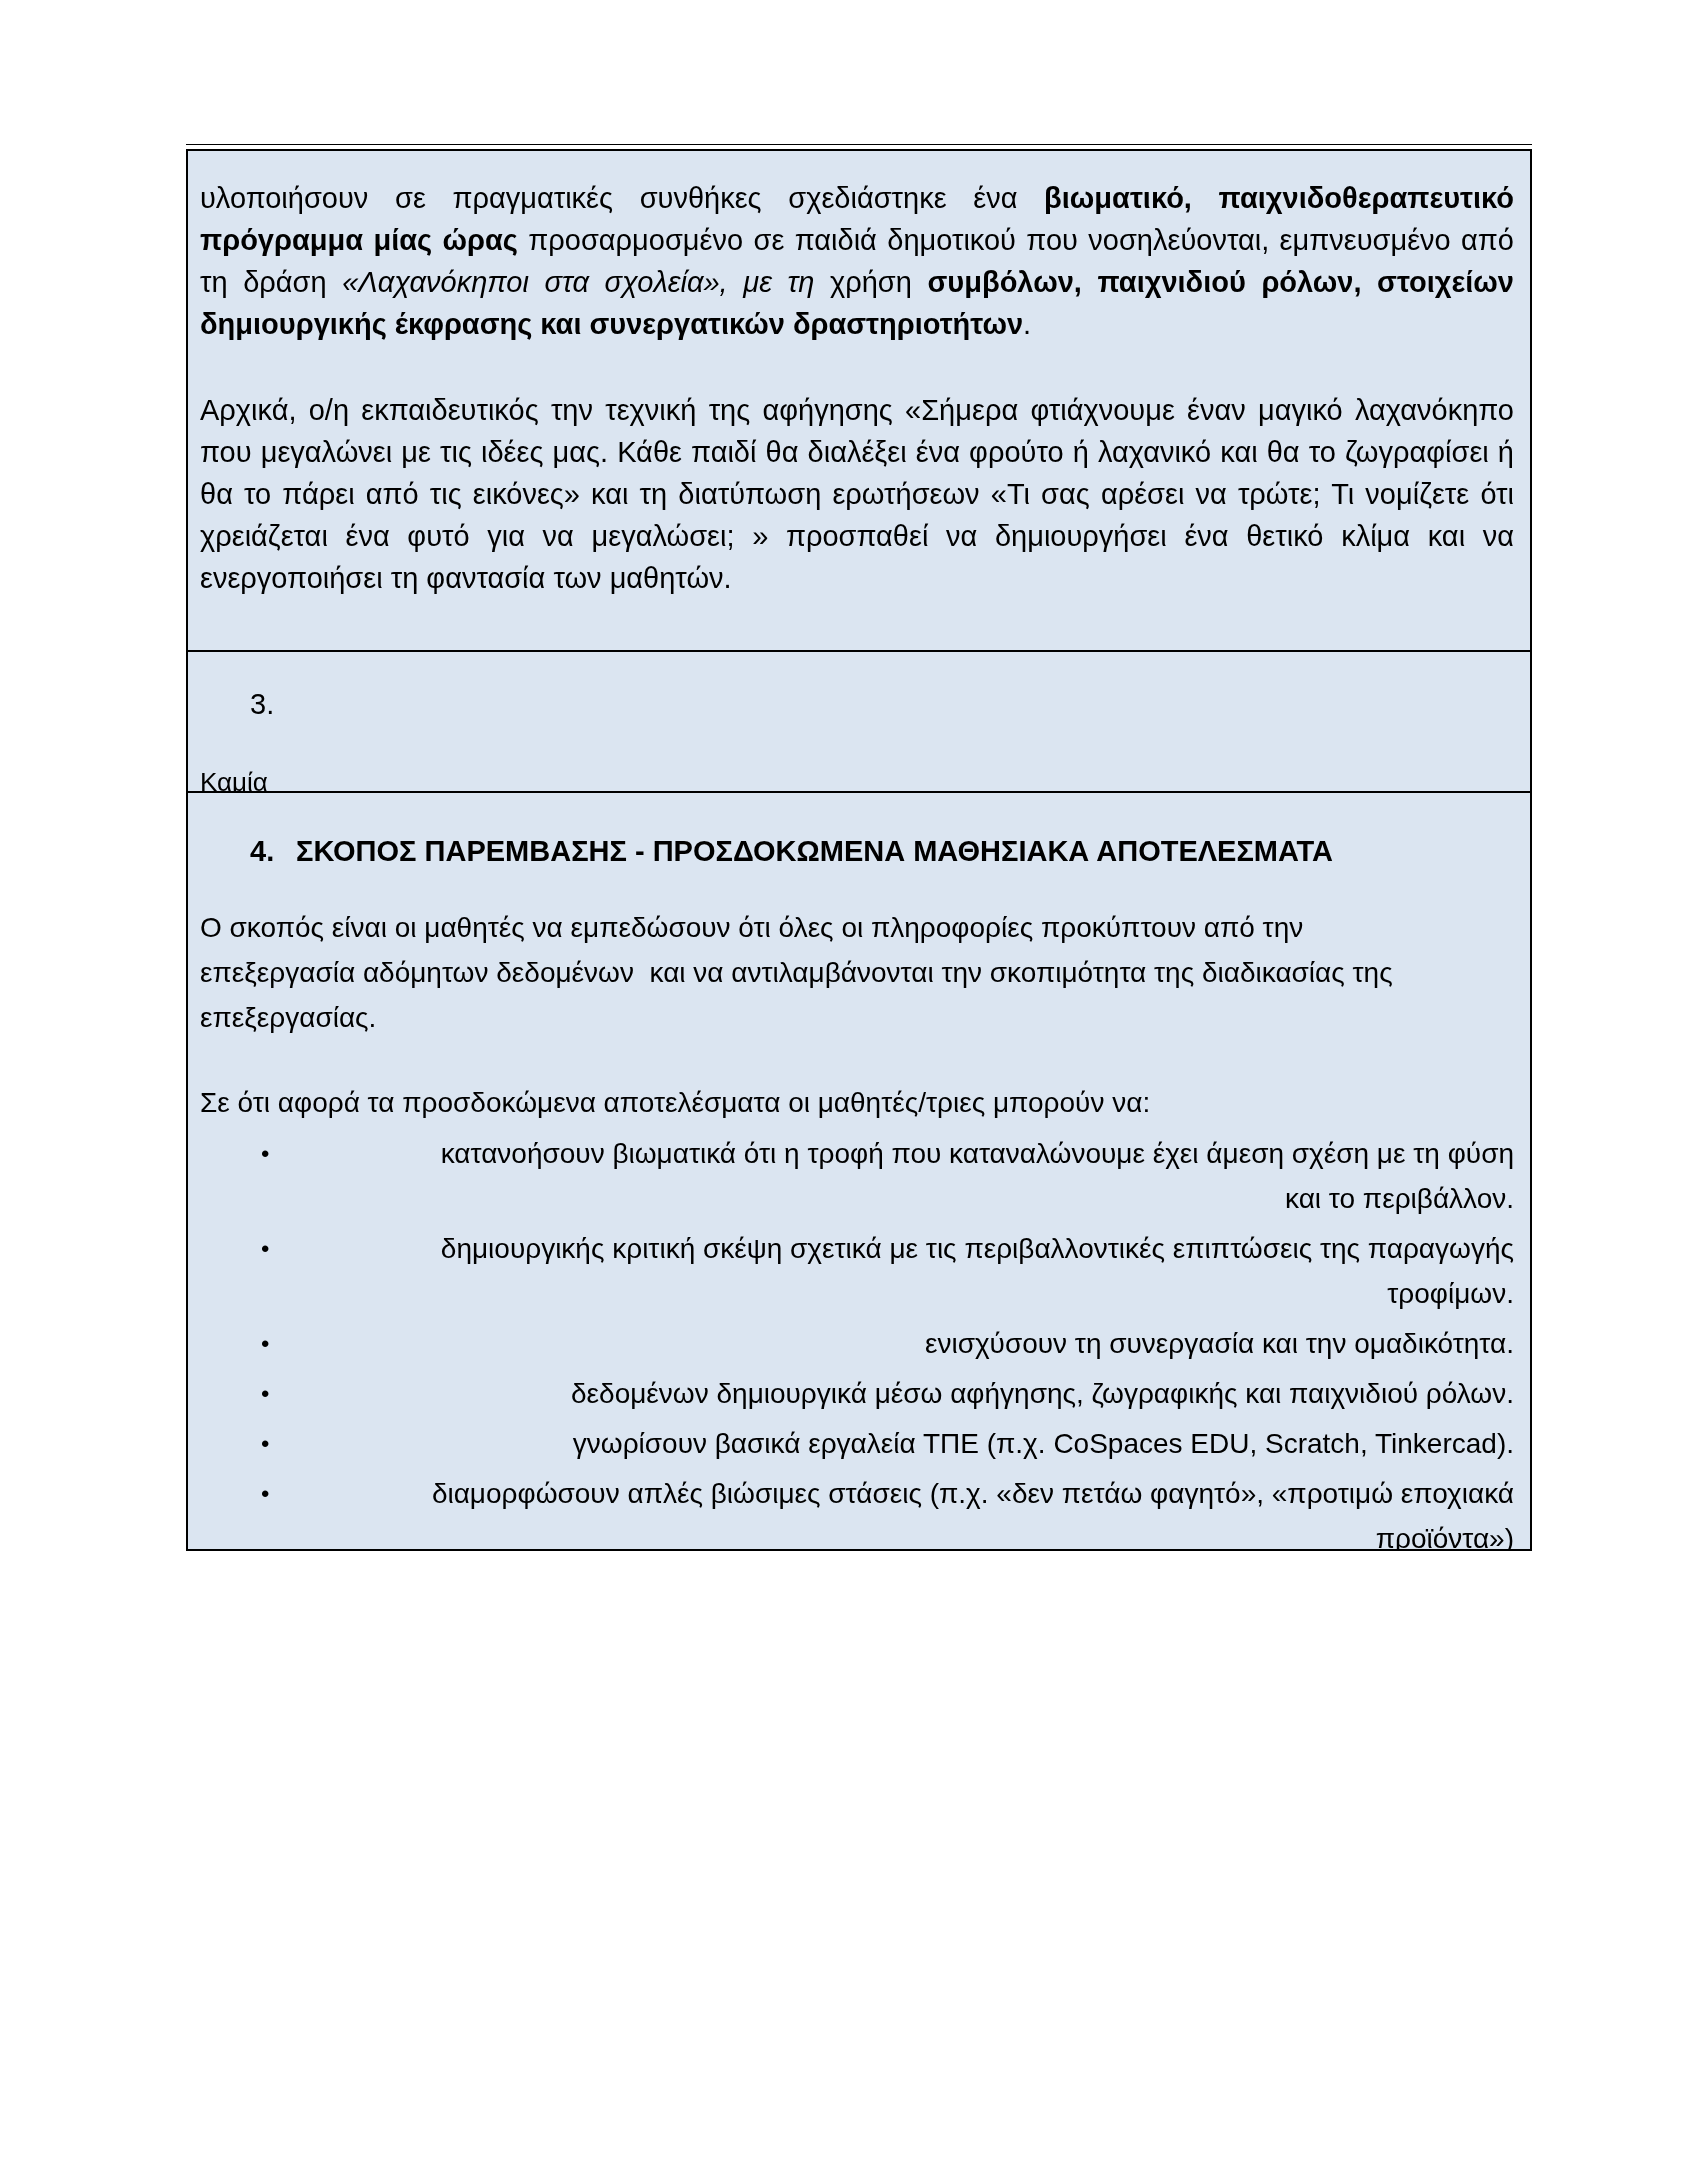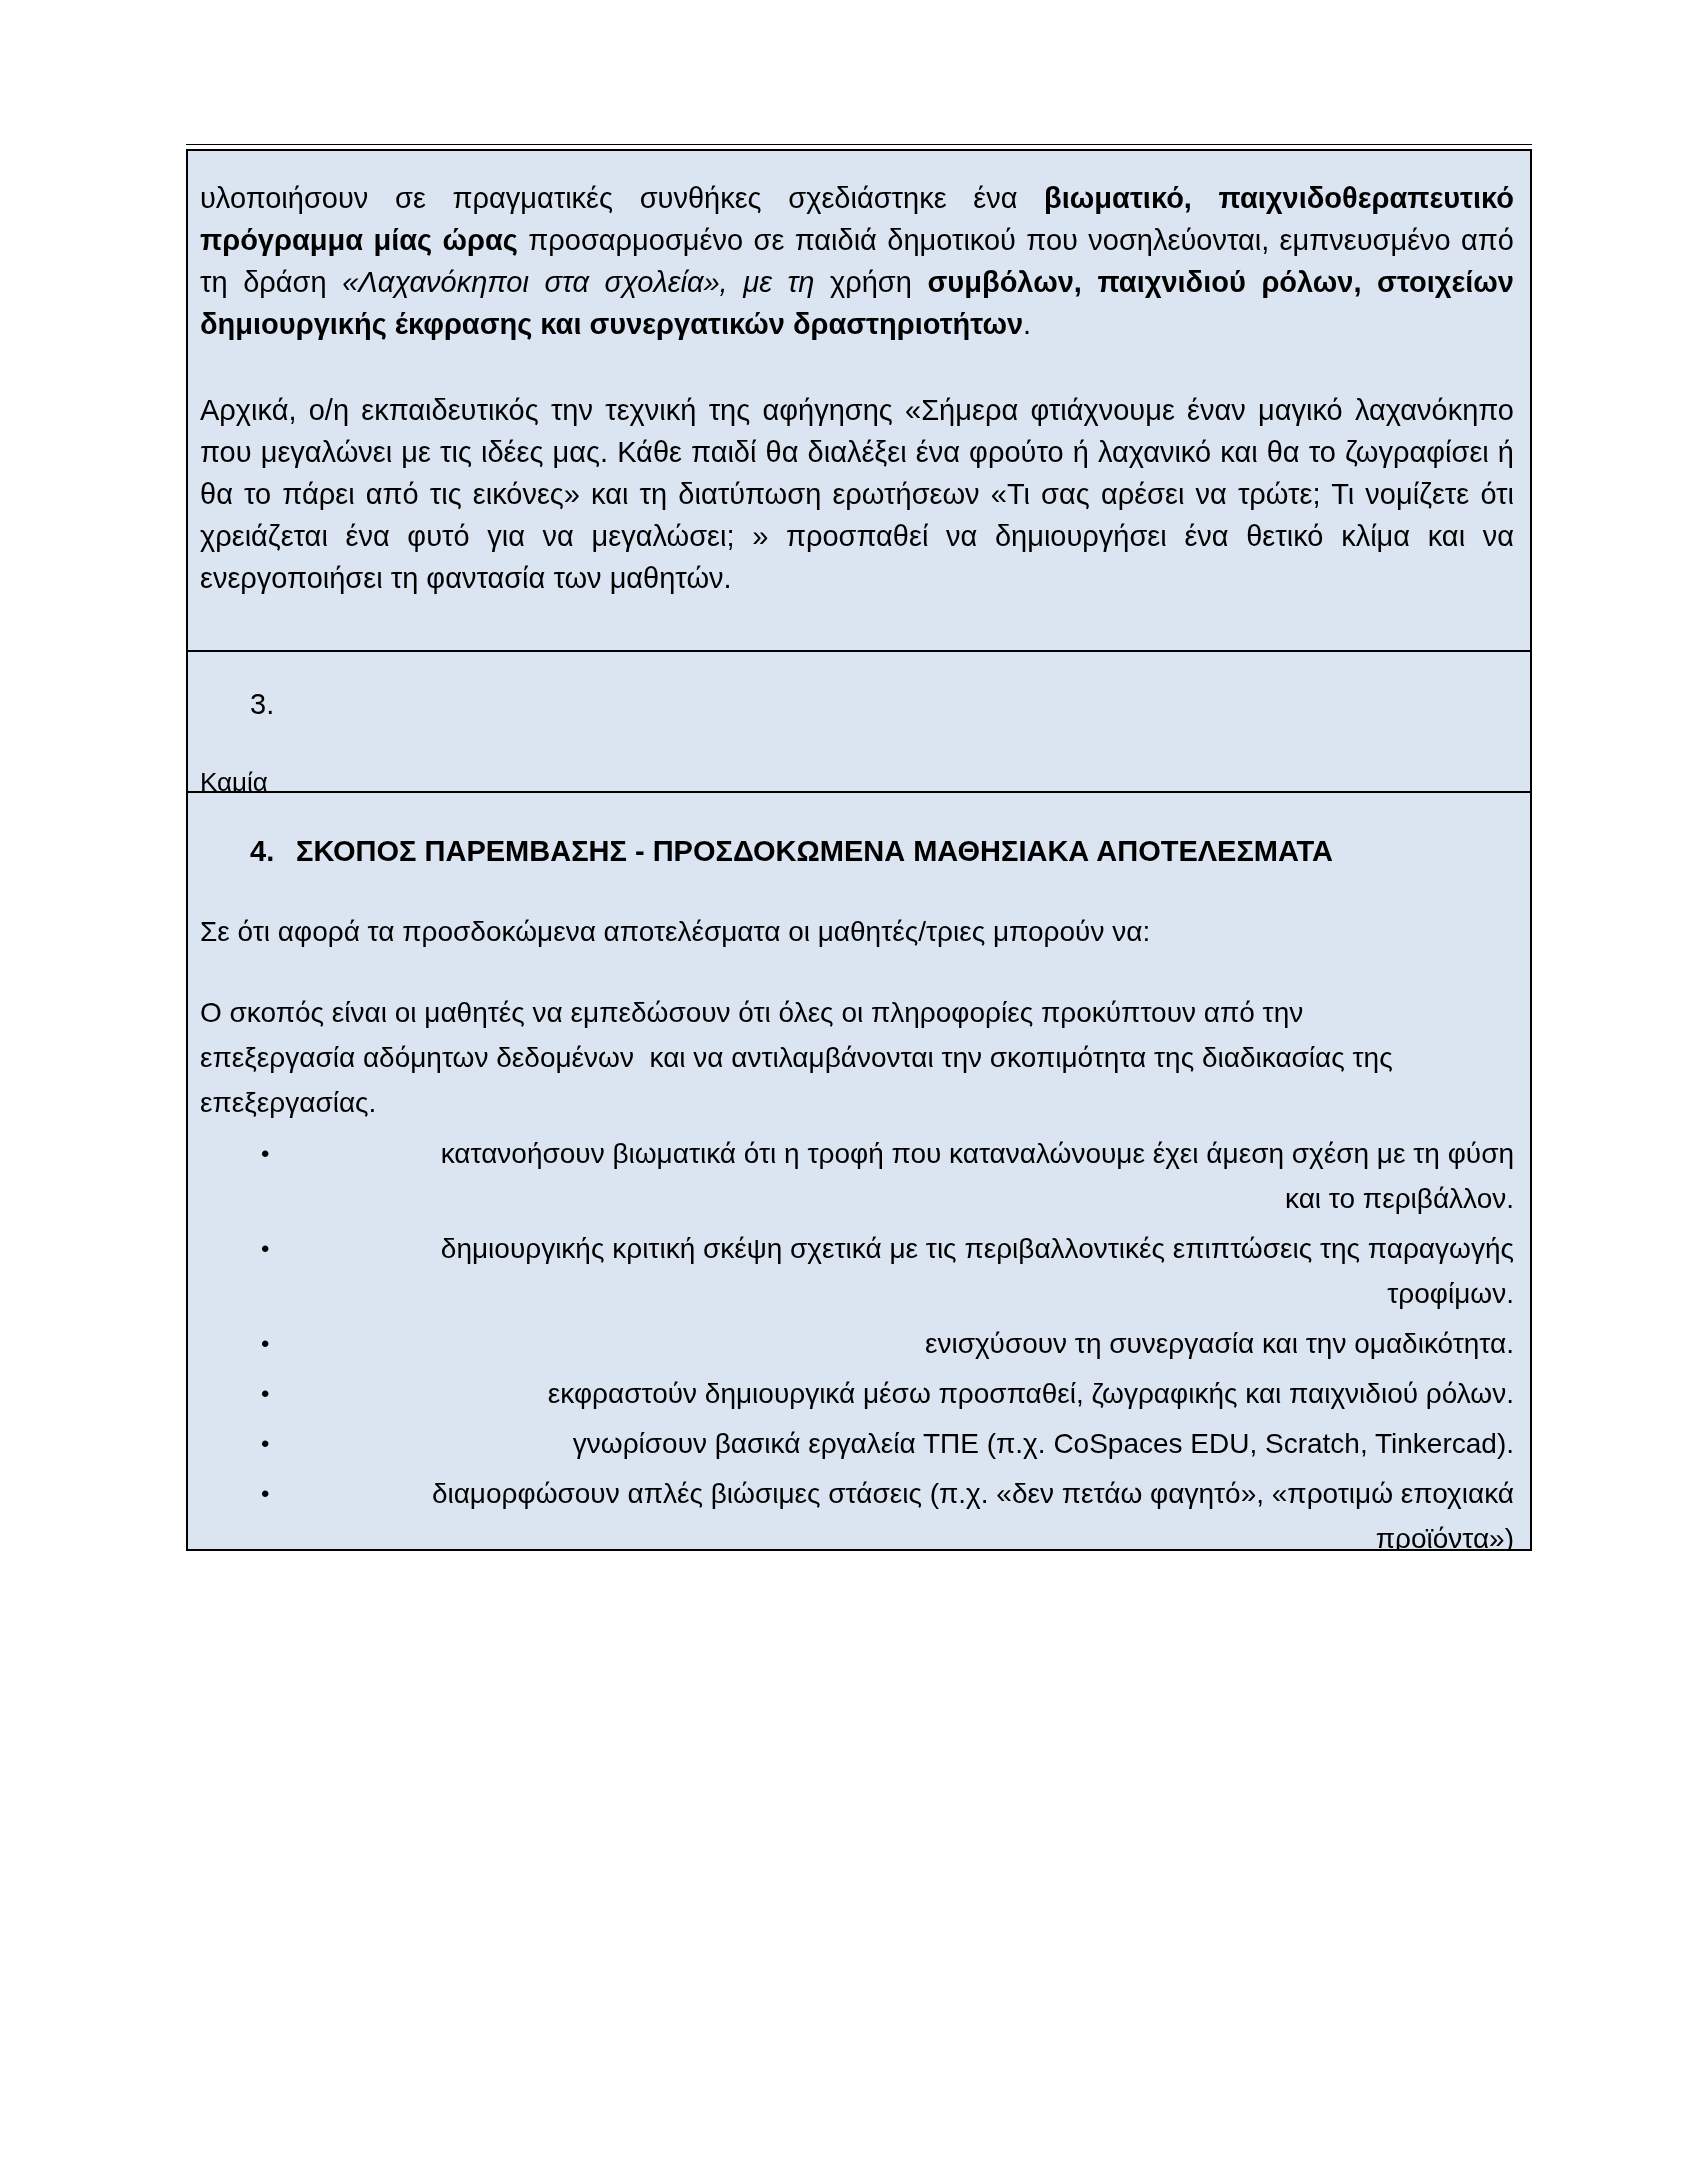--- a/index.html
+++ b/index.html
@@ -116,42 +116,42 @@
         <span class="num">3.</span>
       </h3>
       <p class="plain-body para">Καμία</p>
     </section>
 
     <section class="cell cell-3" style="--cell-bg: #dbe5f1; border-color: rgb(0, 0, 0);">
       <h3 class="heading num-bold">
         <span class="num">4.</span>
         <span class="title">ΣΚΟΠΟΣ ΠΑΡΕΜΒΑΣΗΣ - ΠΡΟΣΔΟΚΩΜΕΝΑ ΜΑΘΗΣΙΑΚΑ ΑΠΟΤΕΛΕΣΜΑΤΑ</span>
       </h3>
-      <p class="para intro">Σε ότι αφορά τα προσδοκώμενα αποτελέσματα οι μαθητές/τριες μπορούν να:</p>
       <p class="para">Ο σκοπός είναι οι μαθητές να εμπεδώσουν ότι όλες οι πληροφορίες προκύπτουν από την
 επεξεργασία αδόμητων δεδομένων  και να αντιλαμβάνονται την σκοπιμότητα της διαδικασίας της
 επεξεργασίας.</p>
+      <p class="para intro">Σε ότι αφορά τα προσδοκώμενα αποτελέσματα οι μαθητές/τριες μπορούν να:</p>
       <ul class="bullets">
           <li>
             <span class="marker">•</span>
             <span class="li-text">κατανοήσουν βιωματικά ότι η τροφή που καταναλώνουμε έχει άμεση σχέση με τη φύση
 και το περιβάλλον.</span>
           </li>
           <li>
             <span class="marker">•</span>
             <span class="li-text">δημιουργικής κριτική σκέψη σχετικά με τις περιβαλλοντικές επιπτώσεις της παραγωγής
 τροφίμων.</span>
           </li>
           <li>
             <span class="marker">•</span>
             <span class="li-text">ενισχύσουν τη συνεργασία και την ομαδικότητα.</span>
           </li>
           <li>
             <span class="marker">•</span>
-            <span class="li-text">εκφραστούν δημιουργικά μέσω προσπαθεί, ζωγραφικής και παιχνιδιού ρόλων.</span>
+            <span class="li-text">δεδομένων δημιουργικά μέσω αφήγησης, ζωγραφικής και παιχνιδιού ρόλων.</span>
           </li>
           <li>
             <span class="marker">•</span>
             <span class="li-text">γνωρίσουν βασικά εργαλεία ΤΠΕ (π.χ. CoSpaces EDU, Scratch, Tinkercad).</span>
           </li>
           <li>
             <span class="marker">•</span>
             <span class="li-text">διαμορφώσουν απλές βιώσιμες στάσεις (π.χ. «δεν πετάω φαγητό», «προτιμώ εποχιακά
 προϊόντα»)</span>
           </li>

